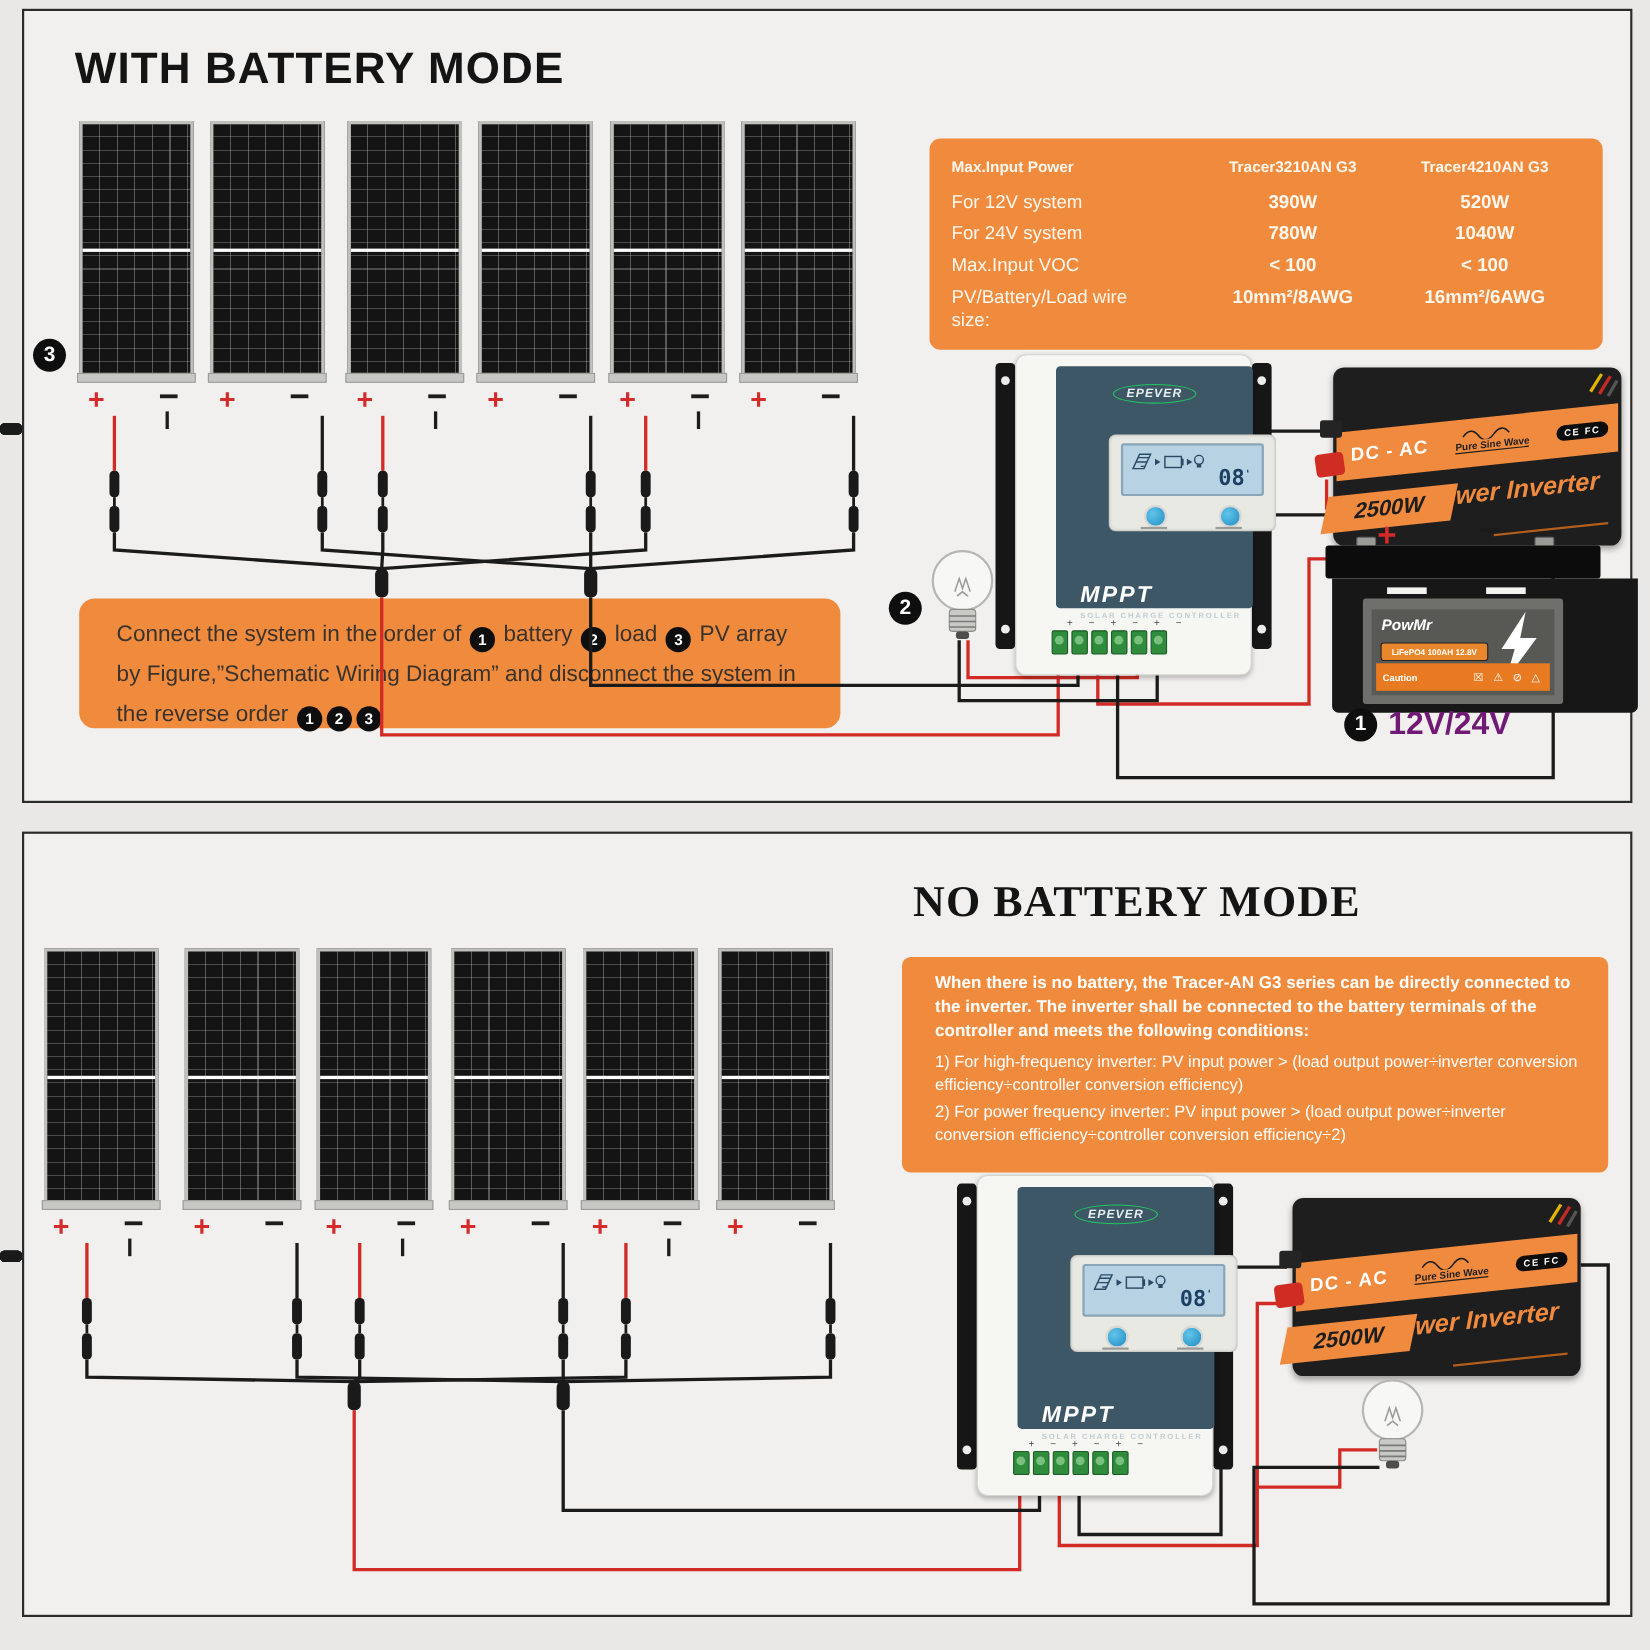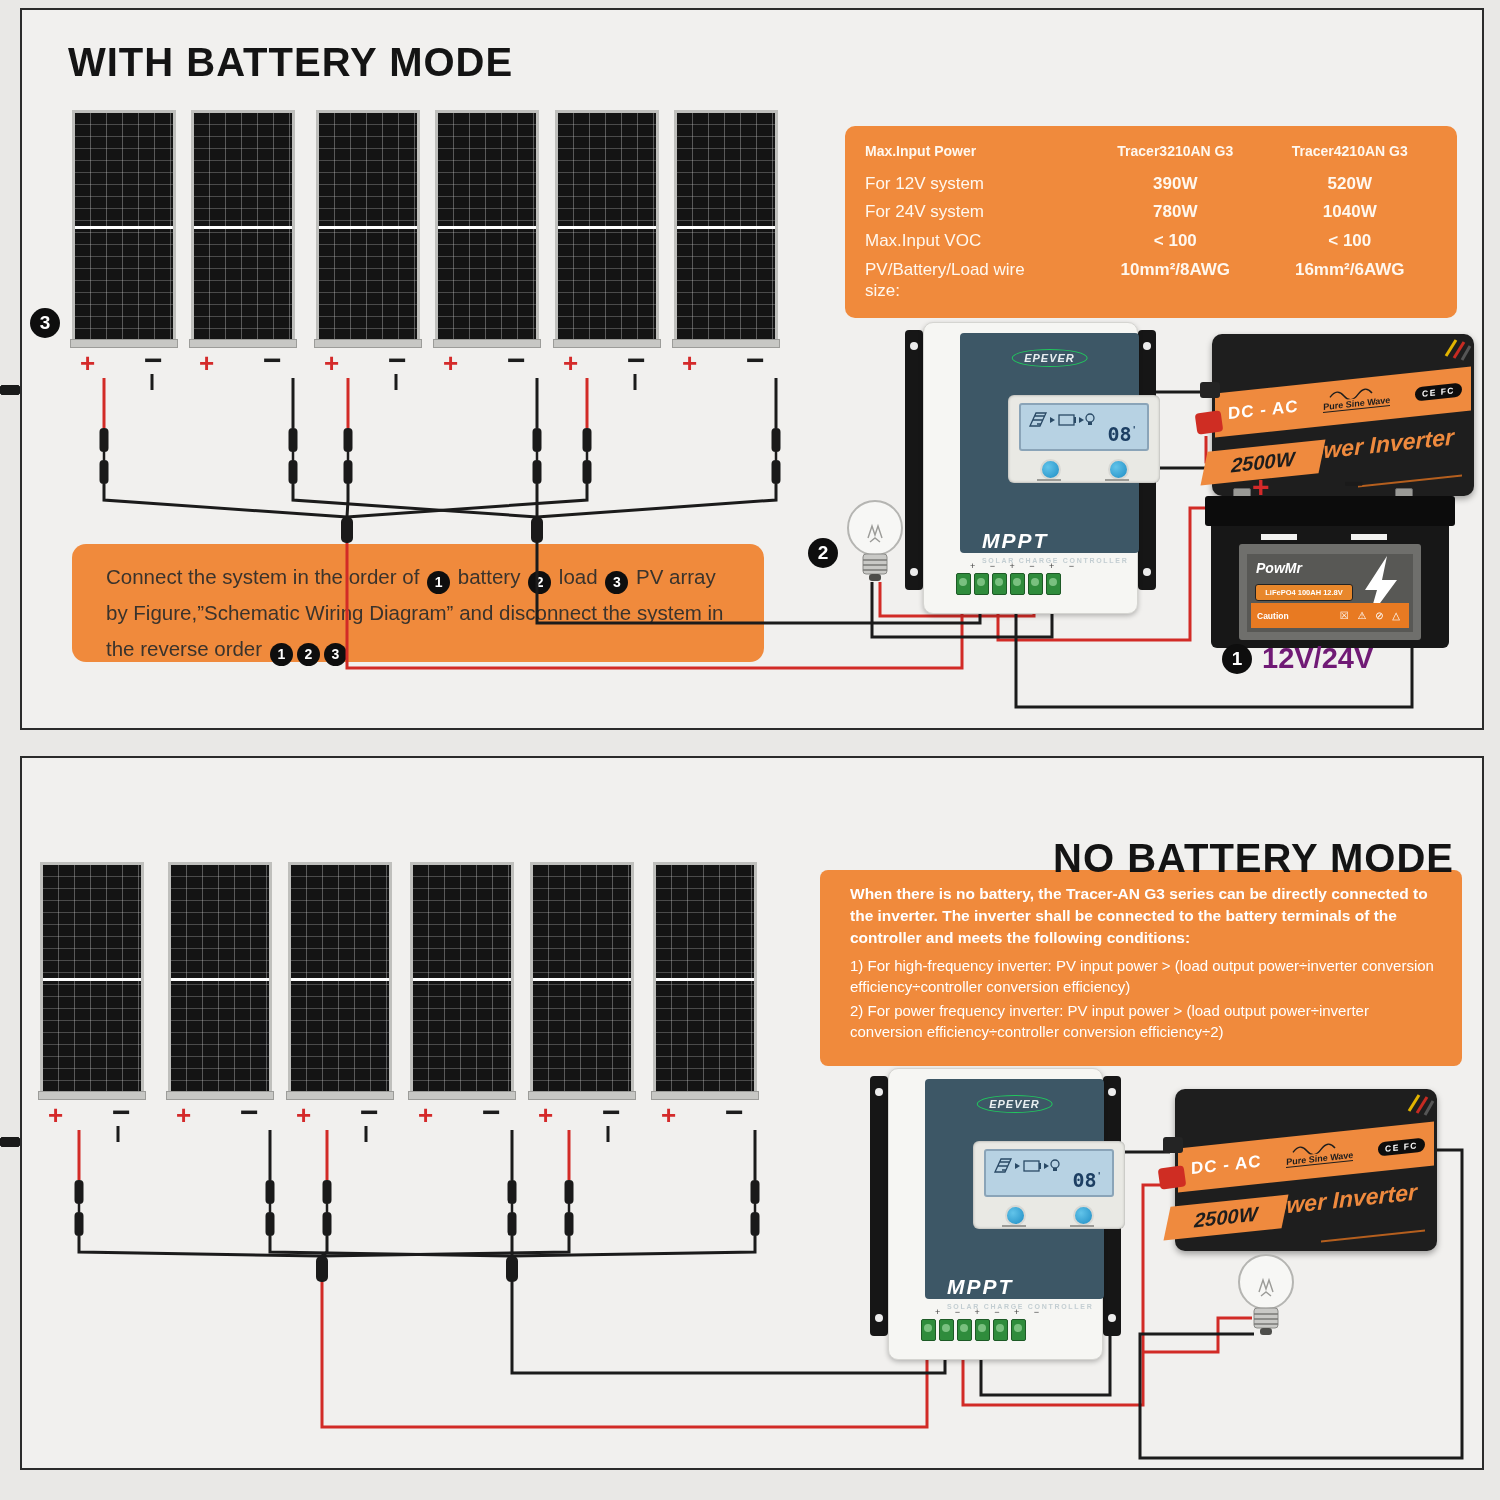--- a/index.html
+++ b/index.html
@@ -2,21 +2,21 @@
 <html><head>
 <meta charset="utf-8">
 <style>
   html,body{margin:0;padding:0;background:#e7e6e4;font-family:"Liberation Sans",sans-serif;}
   #page{position:relative;width:1500px;height:1500px;background:#e9e8e6;overflow:hidden;}
   .frame{position:absolute;background:#f1f0ee;border:2px solid #2b2b2b;box-sizing:border-box;}
   #frame-top{left:20px;top:8px;width:1464px;height:722px;}
   #frame-bottom{left:20px;top:756px;width:1464px;height:714px;}
   .title{position:absolute;margin:0;font-size:40px;font-weight:bold;color:#141414;letter-spacing:1px;z-index:2;}
   #title-top{left:68px;top:40px;}
-  #title-bottom{left:830px;top:836px;width:624px;text-align:right;}
+  #title-bottom{left:830px;top:796px;width:624px;font-family:Liberation Serif, serif;}
   .num-badge{position:absolute;width:30px;height:30px;border-radius:50%;background:#0e0e0e;color:#fff;
     font-weight:bold;font-size:19px;display:flex;align-items:center;justify-content:center;z-index:4;}
   
   .panel{position:absolute;background:#141414;border:3px solid #bfbfbc;box-sizing:border-box;z-index:1;}
   .panel .grid{position:absolute;left:0;top:0;right:0;bottom:0;
     background-image:
       repeating-linear-gradient(to right, transparent 0 15px, rgba(200,200,200,.38) 15px 16px),
       repeating-linear-gradient(to bottom, transparent 0 11px, rgba(200,200,200,.30) 11px 12px);}
   .panel .mid{position:absolute;left:0;right:0;top:50%;height:3px;background:#fdfdfd;}
   .panel .base{position:absolute;left:-5px;right:-5px;bottom:-9px;height:7px;background:#c7c7c4;border:1px solid #9c9c99;}
@@ -81,21 +81,21 @@
   .inv-chevron{position:absolute;left:-8px;top:112px;width:118px;height:33px;background:#ef8a3e;
     transform:skewY(-6deg) skewX(-12deg);display:flex;align-items:center;justify-content:center;
     color:#1d1d1d;font-weight:bold;font-size:20px;}
   .inv-specline{position:absolute;left:146px;top:146px;width:104px;height:2px;background:#b55f1e;transform:skewY(-6deg);}
   .inv-term-b{position:absolute;left:-12px;top:52px;width:20px;height:16px;background:#242424;border-radius:3px;}
   .inv-term-r{position:absolute;left:-16px;top:82px;width:26px;height:21px;background:#cf2d23;border-radius:4px;transform:rotate(-8deg);}
   
   .battery{position:absolute;left:1205px;top:488px;width:250px;height:192px;z-index:3;}
   .bat-term{position:absolute;top:0;width:18px;height:12px;background:#9a9a96;border:1px solid #666;border-radius:2px;box-sizing:border-box;}
   .bat-top{position:absolute;left:0;top:8px;width:250px;height:30px;background:#0c0c0c;border-radius:3px;}
-  .bat-body{position:absolute;left:6px;top:38px;width:238px;height:122px;background:#171717;border-radius:0 0 6px 6px;}
+  .bat-body{position:absolute;left:6px;top:38px;width:278px;height:122px;background:#171717;border-radius:0 0 6px 6px;}
   .bat-vent{position:absolute;top:8px;width:36px;height:6px;background:#f2f2f0;}
   .bat-label{position:absolute;left:28px;top:18px;width:182px;height:96px;background:#6f6f6c;border-radius:3px;}
   .bat-inner{position:absolute;left:8px;top:10px;right:8px;bottom:8px;background:#585855;}
   .bat-brand{position:absolute;left:9px;top:6px;color:#fff;font-weight:bold;font-size:14px;font-style:italic;}
   .bat-strip{position:absolute;left:8px;top:30px;width:96px;height:15px;background:#e8872b;border:1px solid #222;
     border-radius:3px;color:#fff;font-size:7.5px;font-weight:bold;display:flex;align-items:center;justify-content:center;white-space:nowrap;}
   .bat-caution{position:absolute;left:4px;right:4px;bottom:4px;height:25px;background:#e87a22;display:flex;
     align-items:center;justify-content:space-between;padding:0 6px;box-sizing:border-box;}
   .bat-caution .cap{color:#fff;font-size:8.5px;font-weight:bold;}
   .bat-caution .icons{color:#fff;font-size:10px;letter-spacing:3px;white-space:nowrap;}

